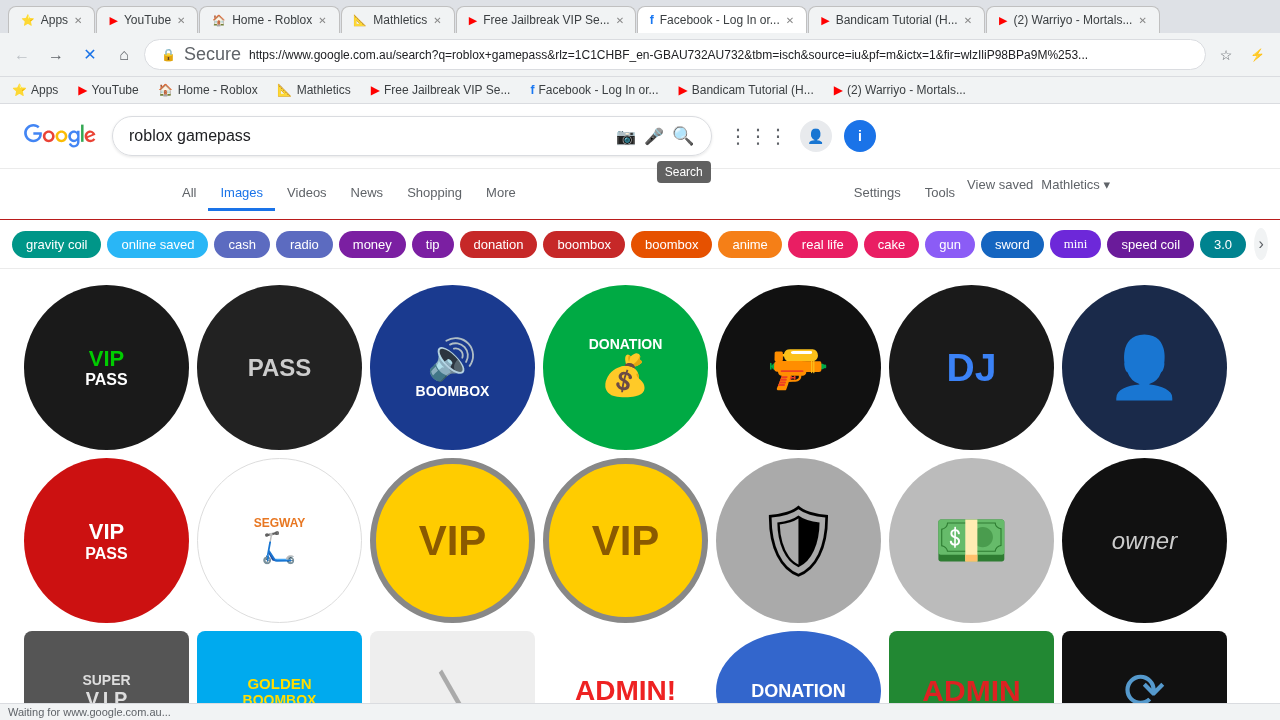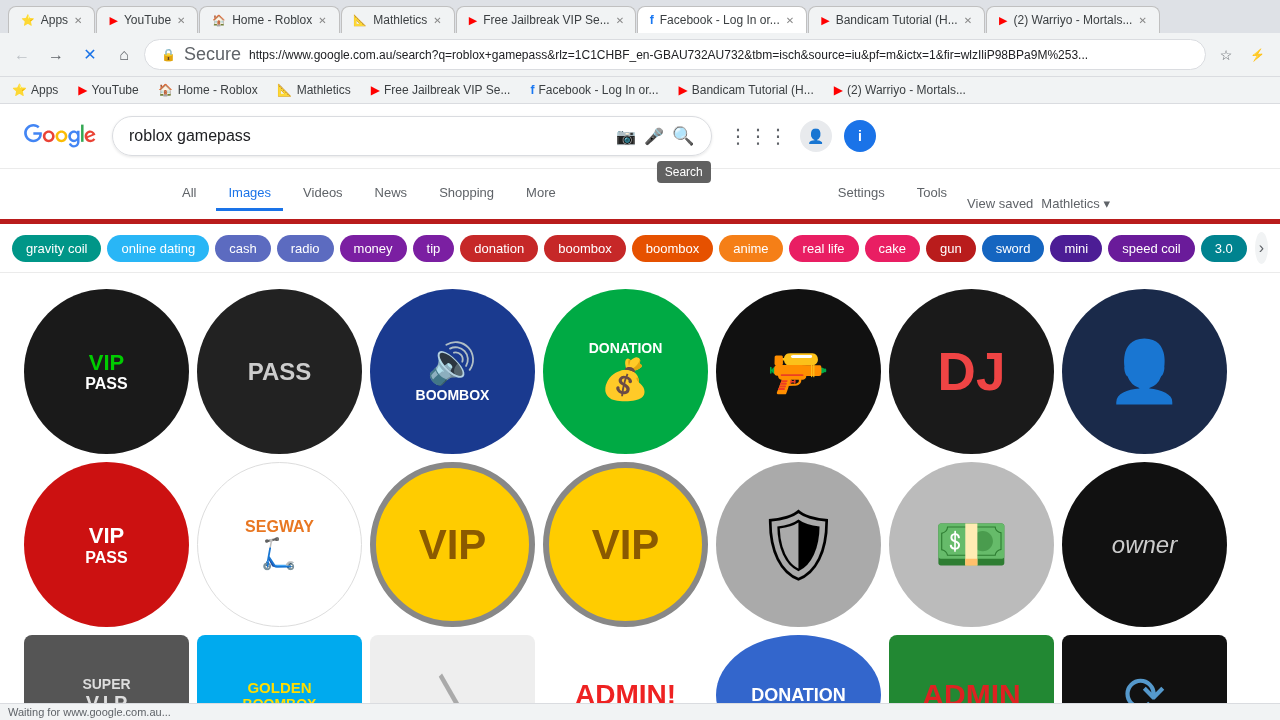--- a/index.html
+++ b/index.html
@@ -33,21 +33,21 @@
     .search-bar { border: 1px solid #dadce0; border-radius: 24px; padding: 8px 16px; display: flex; align-items: center; gap: 28px; box-shadow: 0 1px 3px rgba(0,0,0,0.1); }
     .search-input { flex: 1; border: none; outline: none; font-size: 16px; color: #202124; }
     .search-icons { display: flex; gap: 8px; align-items: center; color: #5f6368; }
     .search-tooltip { position: relative; }
     .search-tooltip-box { position: absolute; top: 36px; left: 50%; transform: translateX(-50%); background: #616161; color: #fff; padding: 4px 8px; border-radius: 4px; font-size: 12px; white-space: nowrap; z-index: 10; }
     .google-header-right { display: flex; align-items: center; gap: 12px; }
     .apps-icon { color: #5f6368; cursor: pointer; font-size: 20px; }
     .account-circle { width: 32px; height: 32px; background: #1a73e8; border-radius: 50%; display: flex; align-items: center; justify-content: center; color: #fff; font-size: 14px; font-weight: bold; cursor: pointer; }
 
     
-    .search-nav { padding: 8px 170px; display: flex; align-items: flex-end; gap: 8px; border-bottom: 5px solid #b91c1c; }
+    .search-nav { padding: 8px 170px; display: flex; align-items: flex-start; gap: 0; border-bottom: 1px solid #b91c1c; }
     .nav-link { padding: 8px 12px; color: #5f6368; font-size: 13px; cursor: pointer; border-bottom: 3px solid transparent; }
     .nav-link.active { color: #1a73e8; border-bottom: 3px solid #1a73e8; }
     .nav-right-links { margin-left: auto; display: flex; gap: 8px; align-items: center; font-size: 13px; color: #5f6368; cursor: pointer; }
 
     
     .filter-row { padding: 8px 12px; display: flex; gap: 6px; align-items: center; overflow: hidden; border-bottom: 1px solid #ebebeb; }
     .chip { padding: 6px 14px; border-radius: 20px; font-size: 13px; color: #fff; cursor: pointer; white-space: nowrap; font-weight: 500; }
     .chip-arrow { width: 32px; height: 32px; background: #f1f3f4; border-radius: 50%; display: flex; align-items: center; justify-content: center; cursor: pointer; color: #5f6368; margin-left: 2px; }
 
     
@@ -210,34 +210,34 @@
     <div class="nav-link">Settings</div>
     <div class="nav-link">Tools</div>
     <div class="nav-right-links">
       <span>View saved</span>
       <span>Mathletics ▾</span>
     </div>
   </div>
 
   <div class="filter-row" id="filter-row">
       <div class="chip" style="background: rgb(0, 150, 136);">gravity coil</div>
-      <div class="chip" style="background: rgb(41, 182, 246);">online dating</div>
+      <div class="chip" style="background: rgb(41, 182, 246);">online saved</div>
       <div class="chip" style="background: rgb(92, 107, 192);">cash</div>
       <div class="chip" style="background: rgb(92, 107, 192);">radio</div>
       <div class="chip" style="background: rgb(123, 31, 162);">money</div>
       <div class="chip" style="background: rgb(123, 31, 162);">tip</div>
       <div class="chip" style="background: rgb(198, 40, 40);">donation</div>
       <div class="chip" style="background: rgb(198, 40, 40);">boombox</div>
       <div class="chip" style="background: rgb(230, 81, 0);">boombox</div>
       <div class="chip" style="background: rgb(245, 127, 23);">anime</div>
       <div class="chip" style="background: rgb(233, 30, 99);">real life</div>
       <div class="chip" style="background: rgb(233, 30, 99);">cake</div>
-      <div class="chip" style="background: #b91c1c;">gun</div>
+      <div class="chip" style="background: #8b5cf6;">gun</div>
       <div class="chip" style="background: rgb(21, 101, 192);">sword</div>
-      <div class="chip" style="background: #4c1d95;">mini</div>
+      <div class="chip" style="background: #6d28d9; font-family: Liberation Serif, serif;">mini</div>
       <div class="chip" style="background: rgb(106, 27, 154);">speed coil</div>
       <div class="chip" style="background: rgb(0, 131, 143);">3.0</div>
       <div class="chip-arrow">›</div>
     </div>
 
   <div style="padding: 8px 12px;">
 
     <div class="row1">
 
       <div class="img-box" style="width:165px;height:165px;background:#1a1a1a;border-radius:50%;">
@@ -263,40 +263,40 @@
           <div style="color:#fff;font-size:14px;font-weight:bold;">DONATION</div>
           <div style="font-size:40px;">💰</div>
         </div>
       </div>
 
       <div class="img-box" style="width:165px;height:165px;background:#111;border-radius:50%;">
         <div style="font-size:50px;transform:scaleX(-1);">🔫</div>
       </div>
 
       <div class="img-box" style="width:165px;height:165px;background:#1a1a1a;border-radius:50%;">
-        <div style="color:#ef4444;font-size:53px;font-weight:900;">DJ</div>
+        <div style="color:#3b82f6;font-size:39px;font-weight:900;">DJ</div>
       </div>
 
       <div class="img-box" style="width:165px;height:165px;background:#1a2a4a;border-radius:50%;">
         <div style="color:#6688aa;font-size:60px;">👤</div>
       </div>
     </div>
 
     <div class="row2">
 
       <div class="img-box" style="width:165px;height:165px;background:#cc1111;border-radius:50%;">
         <div style="text-align:center;">
           <div style="color:#fff;font-size:22px;font-weight:900;">VIP</div>
           <div style="color:#fff;font-size:16px;font-weight:bold;">PASS</div>
         </div>
       </div>
 
       <div class="img-box" style="width:165px;height:165px;background:#fff;border-radius:50%;border:1px solid #ddd;">
         <div style="text-align:center;">
-          <div style="color:#e87722;font-size:16px;font-weight:bold;text-align:center;">SEGWAY</div>
+          <div style="color:#e87722;font-size:12px;font-weight:bold;text-align:center;">SEGWAY</div>
           <div style="font-size:30px;">🛴</div>
         </div>
       </div>
 
       <div class="img-box" style="width:165px;height:165px;background:#ffcc00;border-radius:50%;border:6px solid #888;">
         <div style="color:#8b5a00;font-size:42px;font-weight:900;">VIP</div>
       </div>
 
       <div class="img-box" style="width:165px;height:165px;background:#ffcc00;border-radius:50%;border:6px solid #888;">
         <div style="color:#8b5a00;font-size:42px;font-weight:900;">VIP</div>

